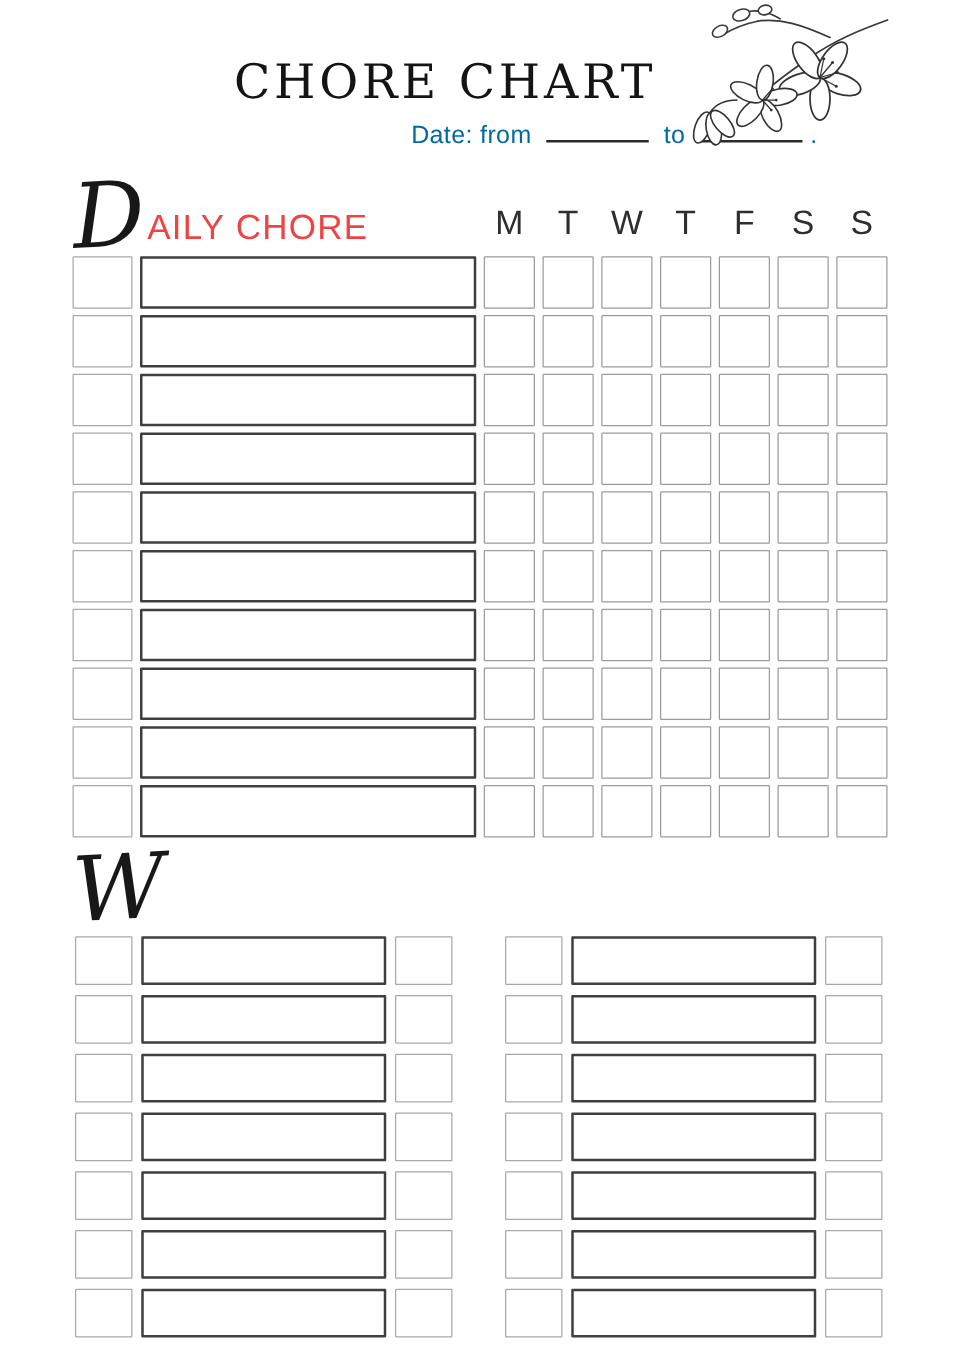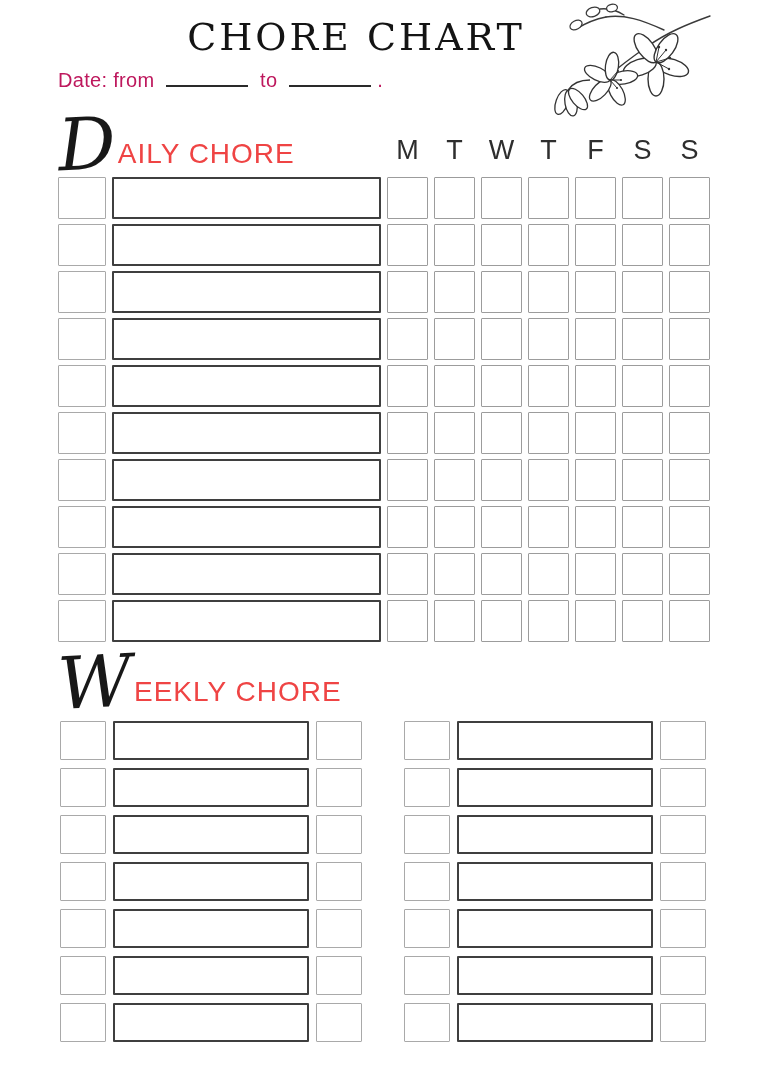--- a/index.html
+++ b/index.html
@@ -8,32 +8,32 @@
     --text:#1c1c1c;
     --bg:#ffffff;
   }
   *{box-sizing:border-box;}
   html,body{margin:0;padding:0;}
   body{
     width:768px;height:1086px;overflow:hidden;
     background:var(--bg);color:var(--text);
     font-family:"Liberation Sans",sans-serif;
   }
-  .page{position:relative;width:712px;height:1086px;padding:16px 58px 0 58px;}
+  .page{position:relative;width:712px;height:1086px;padding:44px 58px 0 58px;}
 
   
   .title{
     text-align:center;
     font-family:"DejaVu Serif",serif;
     font-size:38px;font-weight:500;letter-spacing:3px;
     color:#141414;line-height:1.05;margin:2px 0 0 0;
   }
   .date-line{
-    margin-top:11px;text-align:left;
-    font-size:20px;color:#be185d;letter-spacing:.3px;
+    margin-top:11px;text-align:right;
+    font-size:20px;color:#0369a1;letter-spacing:.3px;
   }
   .blank{
     display:inline-block;width:82px;height:15px;
     border-bottom:2px solid #2a2a2a;margin:0 6px;vertical-align:baseline;
   }
   .floral{position:absolute;top:0;right:0;width:176px;height:118px;}
 
   
   .section-title{display:flex;align-items:flex-end;height:58px;}
   .initial{
@@ -275,21 +275,20 @@
           <div class="day-cell"></div>
           <div class="day-cell"></div>
           <div class="day-cell"></div>
         </div>
       </div>
   </section>
 
   <section class="weekly">
     <div class="section-title">
       <span class="initial">W</span>
-      <span class="section-rest">EEKLY CHORE</span>
     </div>
     <div class="weekly-cols" id="weekly-cols">
         <div class="weekly-col">
           <div class="weekly-row">
             <div class="cb"></div>
             <div class="chore-box"></div>
             <div class="cb"></div>
           </div>
           <div class="weekly-row">
             <div class="cb"></div>

